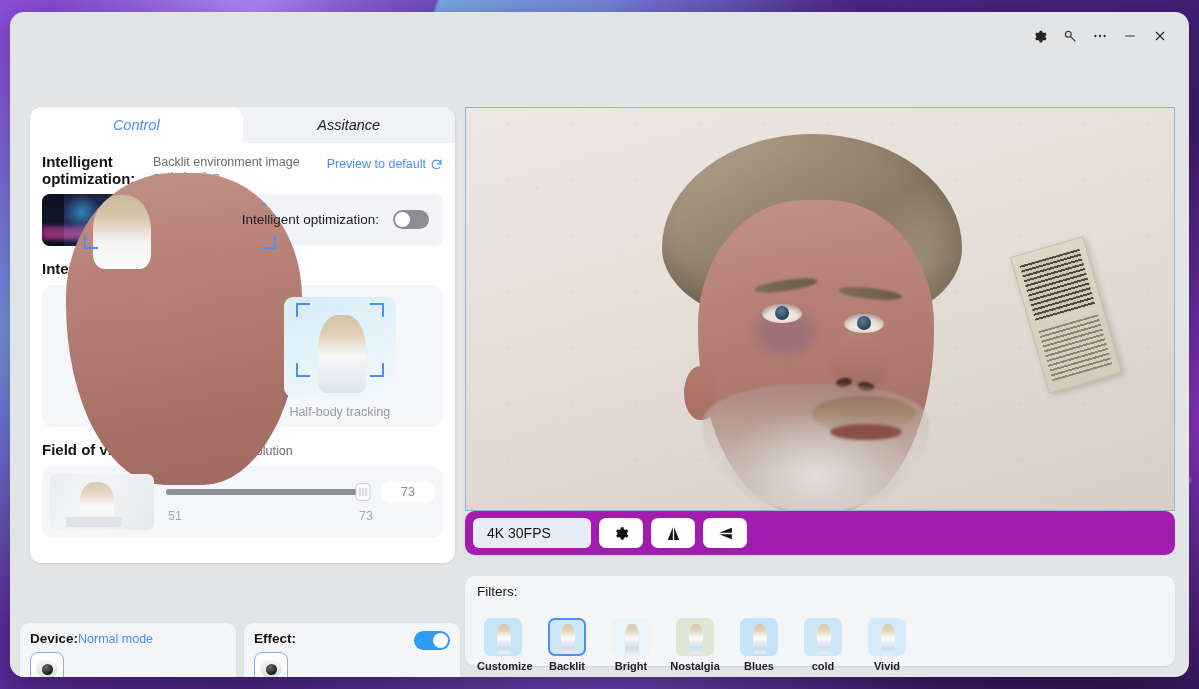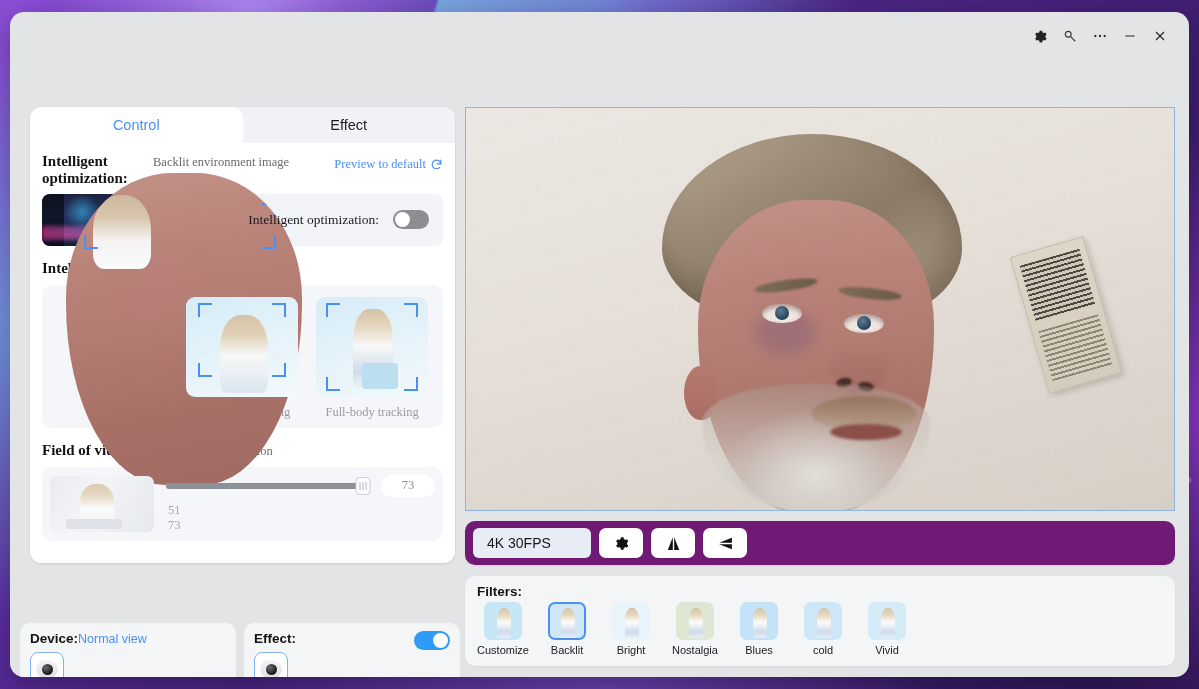--- a/index.html
+++ b/index.html
@@ -80,38 +80,38 @@
   .panel-card {
     background: #fafbfd;
     border-radius: 12px;
     box-shadow: 0 1px 3px rgba(0,0,0,.10);
   }
 
   .tabs {
     display: flex; height: 36px; position: relative;
     background: #f0f2f5;
     border-radius: 12px 12px 0 0;
+    font-style: italic;
   }
   .tab {
     flex: 1; display: flex; align-items: center; justify-content: center;
     font-size: 14.5px; color: #1d1d1f; cursor: pointer;
     position: relative;
   }
   .tab.active {
     color: #4a90f0;
     background: #ffffff;
     border-radius: 12px 12px 0 0;
     font-weight: 400;
   }
   .tab-body {
     background: #ffffff;
     border-radius: 0 0 12px 12px;
     padding: 10px 12px 12px 12px;
     min-height: 420px;
-    font-family: Liberation Serif, serif;
   }
 
   .sec-title-row {
     display: flex; align-items: flex-start; gap: 6px;
     margin-bottom: 6px;
   }
   .sec-title {
     font-size: 15px; font-weight: bold; color: #141414;
     line-height: 1.15; max-width: 105px;
   }
@@ -276,21 +276,21 @@
   .slider .thumb i {
     display:block; width: 1.5px; height: 8px; background: #b8babf;
   }
   .val-box {
     width: 54px; height: 22px; background: #fff; border-radius: 11px;
     display: flex; align-items: center; justify-content: center;
     font-size: 12.5px; color: #8e9097;
   }
   .range-row {
     display: flex; justify-content: space-between;
-    padding: 6px 62px 0 2px; font-size: 12.5px; color: #a6a8ae; flex-direction: column;
+    padding: 6px 62px 0 2px; font-size: 12.5px; color: #a6a8ae;
   }
 
   
   .lb-row {
     position: absolute; left: 10px; top: 516px;
     width: 440px; display: flex; gap: 8px;
   }
   .lb-card {
     flex: 1; background: #f4f5f7; border-radius: 10px;
     padding: 8px 10px 10px; height: 90px; position: relative;
@@ -426,21 +426,21 @@
   }
   .ear {
     position:absolute; left: 22px; top: 232px; width: 32px; height: 54px;
     border-radius: 50% 30% 40% 50%;
     background: linear-gradient(180deg,#b4796f,#a96d64);
     filter: blur(.6px);
   }
 
   
   .res-bar {
-    margin-top: 10px; height: 44px; background: #701a75;
+    margin-top: 0; height: 44px; background: #a21caf;
     border-radius: 10px; display: flex; align-items: center;
     padding: 0 8px; gap: 8px;
     box-shadow: 0 1px 2px rgba(0,0,0,.07);
   }
   .res-pill {
     height: 30px; min-width: 118px; padding: 0 14px;
     background: #e8ecf4; border-radius: 6px;
     display: flex; align-items: center;
     font-size: 14px; color: #15171a; cursor: pointer;
   }
@@ -449,23 +449,23 @@
     display: flex; align-items: center; justify-content: center;
     cursor: pointer; box-shadow: 0 1px 2px rgba(0,0,0,.08);
   }
 
   
   .filters-card {
     position: absolute; left: 455px; top: 516px; right: 14px;
     background: #f4f5f7; border-radius: 10px; padding: 8px 12px 10px;
     height: 90px; box-shadow: 0 1px 2px rgba(0,0,0,.07);
   }
-  .filters-title { font-size: 13.5px; color: #141414; margin-bottom: 3px; font-weight: bold; }
+  .filters-title { font-size: 13.5px; color: #141414; margin-bottom: 19px; }
   .filters-row { display: flex; gap: 12px; }
-  .filter-item { width: 52px; cursor: pointer; }
+  .filter-item { width: 52px; cursor: pointer; font-weight: bold; }
   .filter-thumb {
     width: 38px; height: 38px; border-radius: 7px; margin: 0 auto;
     position: relative; overflow: hidden; border: 2px solid transparent;
   }
   .filter-thumb.sel { border-color: #4a90f0; }
   .filter-thumb .pp {
     position:absolute; left: 11px; top: 4px; width: 14px; height: 30px;
     background: linear-gradient(180deg,#d6c6ab 0%, #e4d6bb 22%, #fbfbfb 48%, #cfdceb 80%, #e8eef5 100%);
     border-radius: 42% 42% 12% 12%;
   }
@@ -515,21 +515,21 @@
     </div>
   </div>
 
   <div class="content">
 
     <div class="left-col">
       <div class="panel-card">
 
         <div class="tabs">
           <div class="tab active">Control</div>
-          <div class="tab">Effect</div>
+          <div class="tab">Assitance</div>
         </div>
 
         <div class="tab-body">
 
           <div class="sec-title-row">
             <div class="sec-title">Intelligent optimization:</div>
             <div class="sec-sub">Backlit environment image optimization</div>
             <div class="restore-link">
               <span>Preview to default</span>
               <svg width="13" height="13" viewBox="0 0 24 24" fill="none" stroke="#4a90f0" stroke-width="2.2" stroke-linecap="round">
@@ -566,30 +566,20 @@
             <div class="frame-item">
               <div class="frame-thumb half">
                 <div class="person"></div>
                 <div class="corner c-tl"></div>
                 <div class="corner c-tr"></div>
                 <div class="corner c-bl"></div>
                 <div class="corner c-br"></div>
               </div>
               <div class="frame-label">Half-body tracking</div>
             </div>
-            <div class="frame-item">
-              <div class="frame-thumb full">
-                <div class="person"></div>
-                <div class="corner c-tl"></div>
-                <div class="corner c-tr"></div>
-                <div class="corner c-bl"></div>
-                <div class="corner c-br"></div>
-              </div>
-              <div class="frame-label">Full-body tracking</div>
-            </div>
           </div>
 
           <div class="sec-head2">
             <span class="t">Field of view:</span>
             <span class="s">Unavailable at 4K resolution</span>
           </div>
 
           <div class="fov-box">
             <div class="fov-thumb"></div>
             <div class="fov-right">
@@ -611,21 +601,21 @@
             </div>
           </div>
 
         </div>
       </div>
 
       <div class="lb-row" style="left:-10px;">
         <div class="lb-card">
           <div class="lb-head">
             <span class="t">Device:</span>
-            <span class="s">Normal view</span>
+            <span class="s">Normal mode</span>
           </div>
           <div class="cam-tile">
             <div class="cam-glyph">
                 <i></i>
               </div>
           </div>
 
         </div>
 
         <div class="lb-card">

